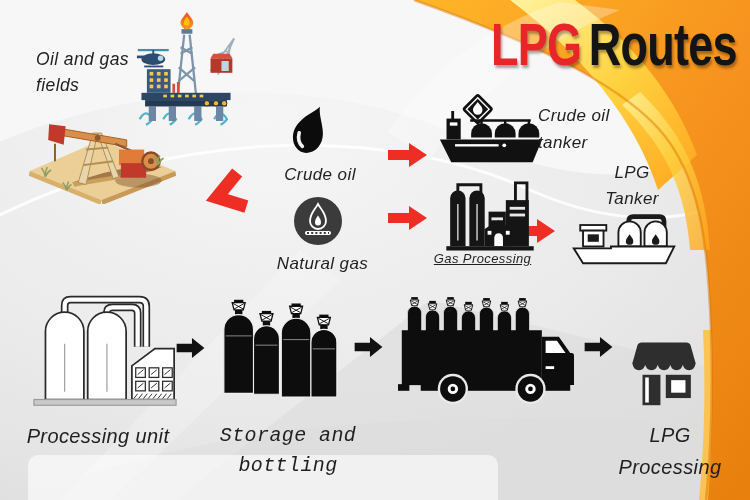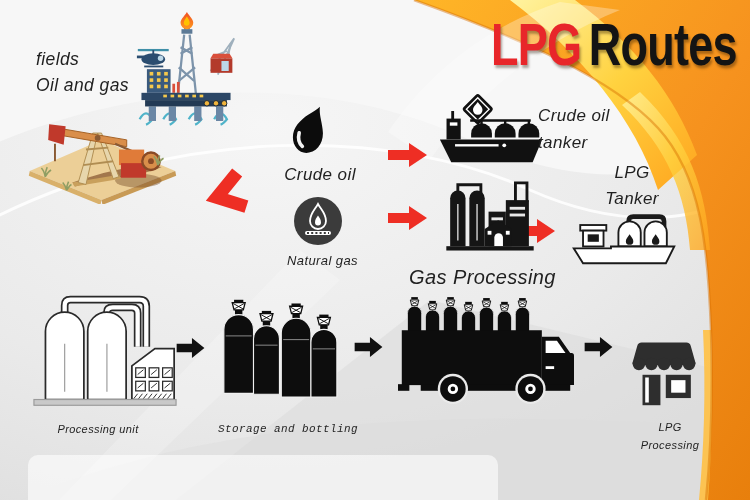--- a/index.html
+++ b/index.html
@@ -7,21 +7,21 @@
     position:relative;width:750px;height:500px;overflow:hidden;
     font-family:"Liberation Sans",sans-serif;
     background:#ececec;
   }
   .abs{position:absolute;}
   svg{display:block;}
   .lbl{
     position:absolute;
     font-style:italic;
     color:#1f1f1f;
-    font-size:11px;
+    font-size:20px;
     letter-spacing:.4px;
     line-height:1.5;
   }
   .lbl .line{display:block;}
   .ctr{text-align:center;}
   #title{
     position:absolute;top:10px;right:13px;
     font-weight:bold;font-size:60px;letter-spacing:-1px;
     transform:scaleX(.75);transform-origin:right center;
     white-space:nowrap;
@@ -67,22 +67,22 @@
     <path d="M703,330 C706,390 704,450 699,500 L708,500 C712,448 713,392 711,330 Z" fill="#ffc043" opacity=".9"></path>
     <path d="M414,0 C520,38 612,78 658,128 C702,176 708,250 711,330 C713,396 711,452 706,500" stroke="#d86f00" stroke-width="2.5" fill="none" opacity=".45"></path>
     <path d="M388,132 C430,70 490,25 560,2 L620,10 C545,40 475,95 430,160 Z" fill="#ffffff" opacity=".3"></path>
   </svg>
 
   <div id="title">
     <span class="t-red">LPG</span><span class="t-blk">Routes</span>
   </div>
 
   <div class="lbl" style="left:36px;top:46px;font-size:17.5px;">
+    <span class="line">Oil and gas</span>
     <span class="line">fields</span>
-    <span class="line">Oil and gas</span>
   </div>
 
   <svg class="abs" style="left:136px;top:8px" width="100" height="126" viewBox="0 0 110 128">
     <defs>
       <linearGradient id="flameG" x1="0" y1="0" x2="0" y2="1">
         <stop offset="0%" stop-color="#f04e23"></stop>
           <stop offset="100%" stop-color="#ff9a1f"></stop>
       </linearGradient>
     </defs>
 
@@ -198,21 +198,21 @@
     <span>Crude oil</span>
   </div>
 
   <svg class="abs" style="left:293px;top:196px" width="50" height="50" viewBox="0 0 50 50">
     <circle cx="25" cy="25" r="24" fill="#3b3b3b"></circle>
     <path d="M25,8 C28,13.5 33,17.5 33,25 A8,8 0 0 1 17,25 C17,17.5 22,13.5 25,8 Z" fill="none" stroke="#ffffff" stroke-width="1.8"></path>
     <path d="M25,19.5 C26.6,22 28,23.6 28,26.5 A3,3 0 0 1 22,26.5 C22,23.6 23.4,22 25,19.5 Z" fill="#ffffff"></path>
     <rect x="12" y="35" width="26" height="4" rx="2" fill="#ffffff"></rect>
     <line x1="14" y1="37" x2="36" y2="37" stroke="#3b3b3b" stroke-width="2" stroke-dasharray="2 2.2"></line>
   </svg>
-  <div class="lbl ctr" style="left:250px;top:251px;width:145px;font-size:13px;">
+  <div class="lbl ctr" style="left:250px;top:251px;width:145px;font-size:17px;">
     <span>Natural gas</span>
   </div>
 
   <svg class="abs" style="left:388px;top:142px" width="40" height="26" viewBox="0 0 40 26">
     <polygon points="0,8 21,8 21,1 39,13 21,25 21,18 0,18" fill="#ee2e24"></polygon>
   </svg>
   <svg class="abs" style="left:388px;top:205px" width="40" height="26" viewBox="0 0 40 26">
     <polygon points="0,8 21,8 21,1 39,13 21,25 21,18 0,18" fill="#ee2e24"></polygon>
   </svg>
   <svg class="abs" style="left:516px;top:218px" width="40" height="26" viewBox="0 0 40 26">
@@ -251,21 +251,21 @@
     <rect x="68" y="29" width="16" height="3" fill="#ffffff" opacity=".9"></rect>
     <rect x="68" y="36" width="16" height="3" fill="#ffffff" opacity=".9"></rect>
     <rect x="46" y="34" width="18" height="36" fill="#151515"></rect>
     <rect x="49" y="40" width="12" height="3" fill="#ffffff" opacity=".9"></rect>
     <path d="M42,70 V52 L56,43 L70,52 V70 Z" fill="#151515"></path>
     <path d="M52,70 V61 A4.5,4.5 0 0 1 61,61 V70 Z" fill="#ffffff"></path>
     <rect x="45" y="54" width="4" height="4" fill="#ffffff"></rect>
     <rect x="64" y="54" width="4" height="4" fill="#ffffff"></rect>
     <rect x="2" y="70" width="91" height="4.5" fill="#151515"></rect>
   </svg>
-  <div class="lbl ctr" style="left:405px;top:262px;width:155px;font-size:20px;">
+  <div class="lbl ctr" style="left:405px;top:249px;width:155px;font-size:13px;text-decoration:underline;">
     <span>Gas Processing</span>
   </div>
 
   <div class="lbl ctr" style="left:592px;top:160px;width:80px;font-size:17px;line-height:1.55;">
     <span class="line">LPG</span>
     <span class="line">Tanker</span>
   </div>
   <svg class="abs" style="left:570px;top:211px" width="108" height="56" viewBox="0 0 116 60">
     <path d="M63,17 V11 Q63,6 68,6 H96 Q101,6 101,11 V17" stroke="#1a1a1a" stroke-width="5" fill="none"></path>
     <path d="M52,38 V23 A12,12 0 0 1 76,23 V38 Z" fill="#ffffff" stroke="#1a1a1a" stroke-width="2"></path>

